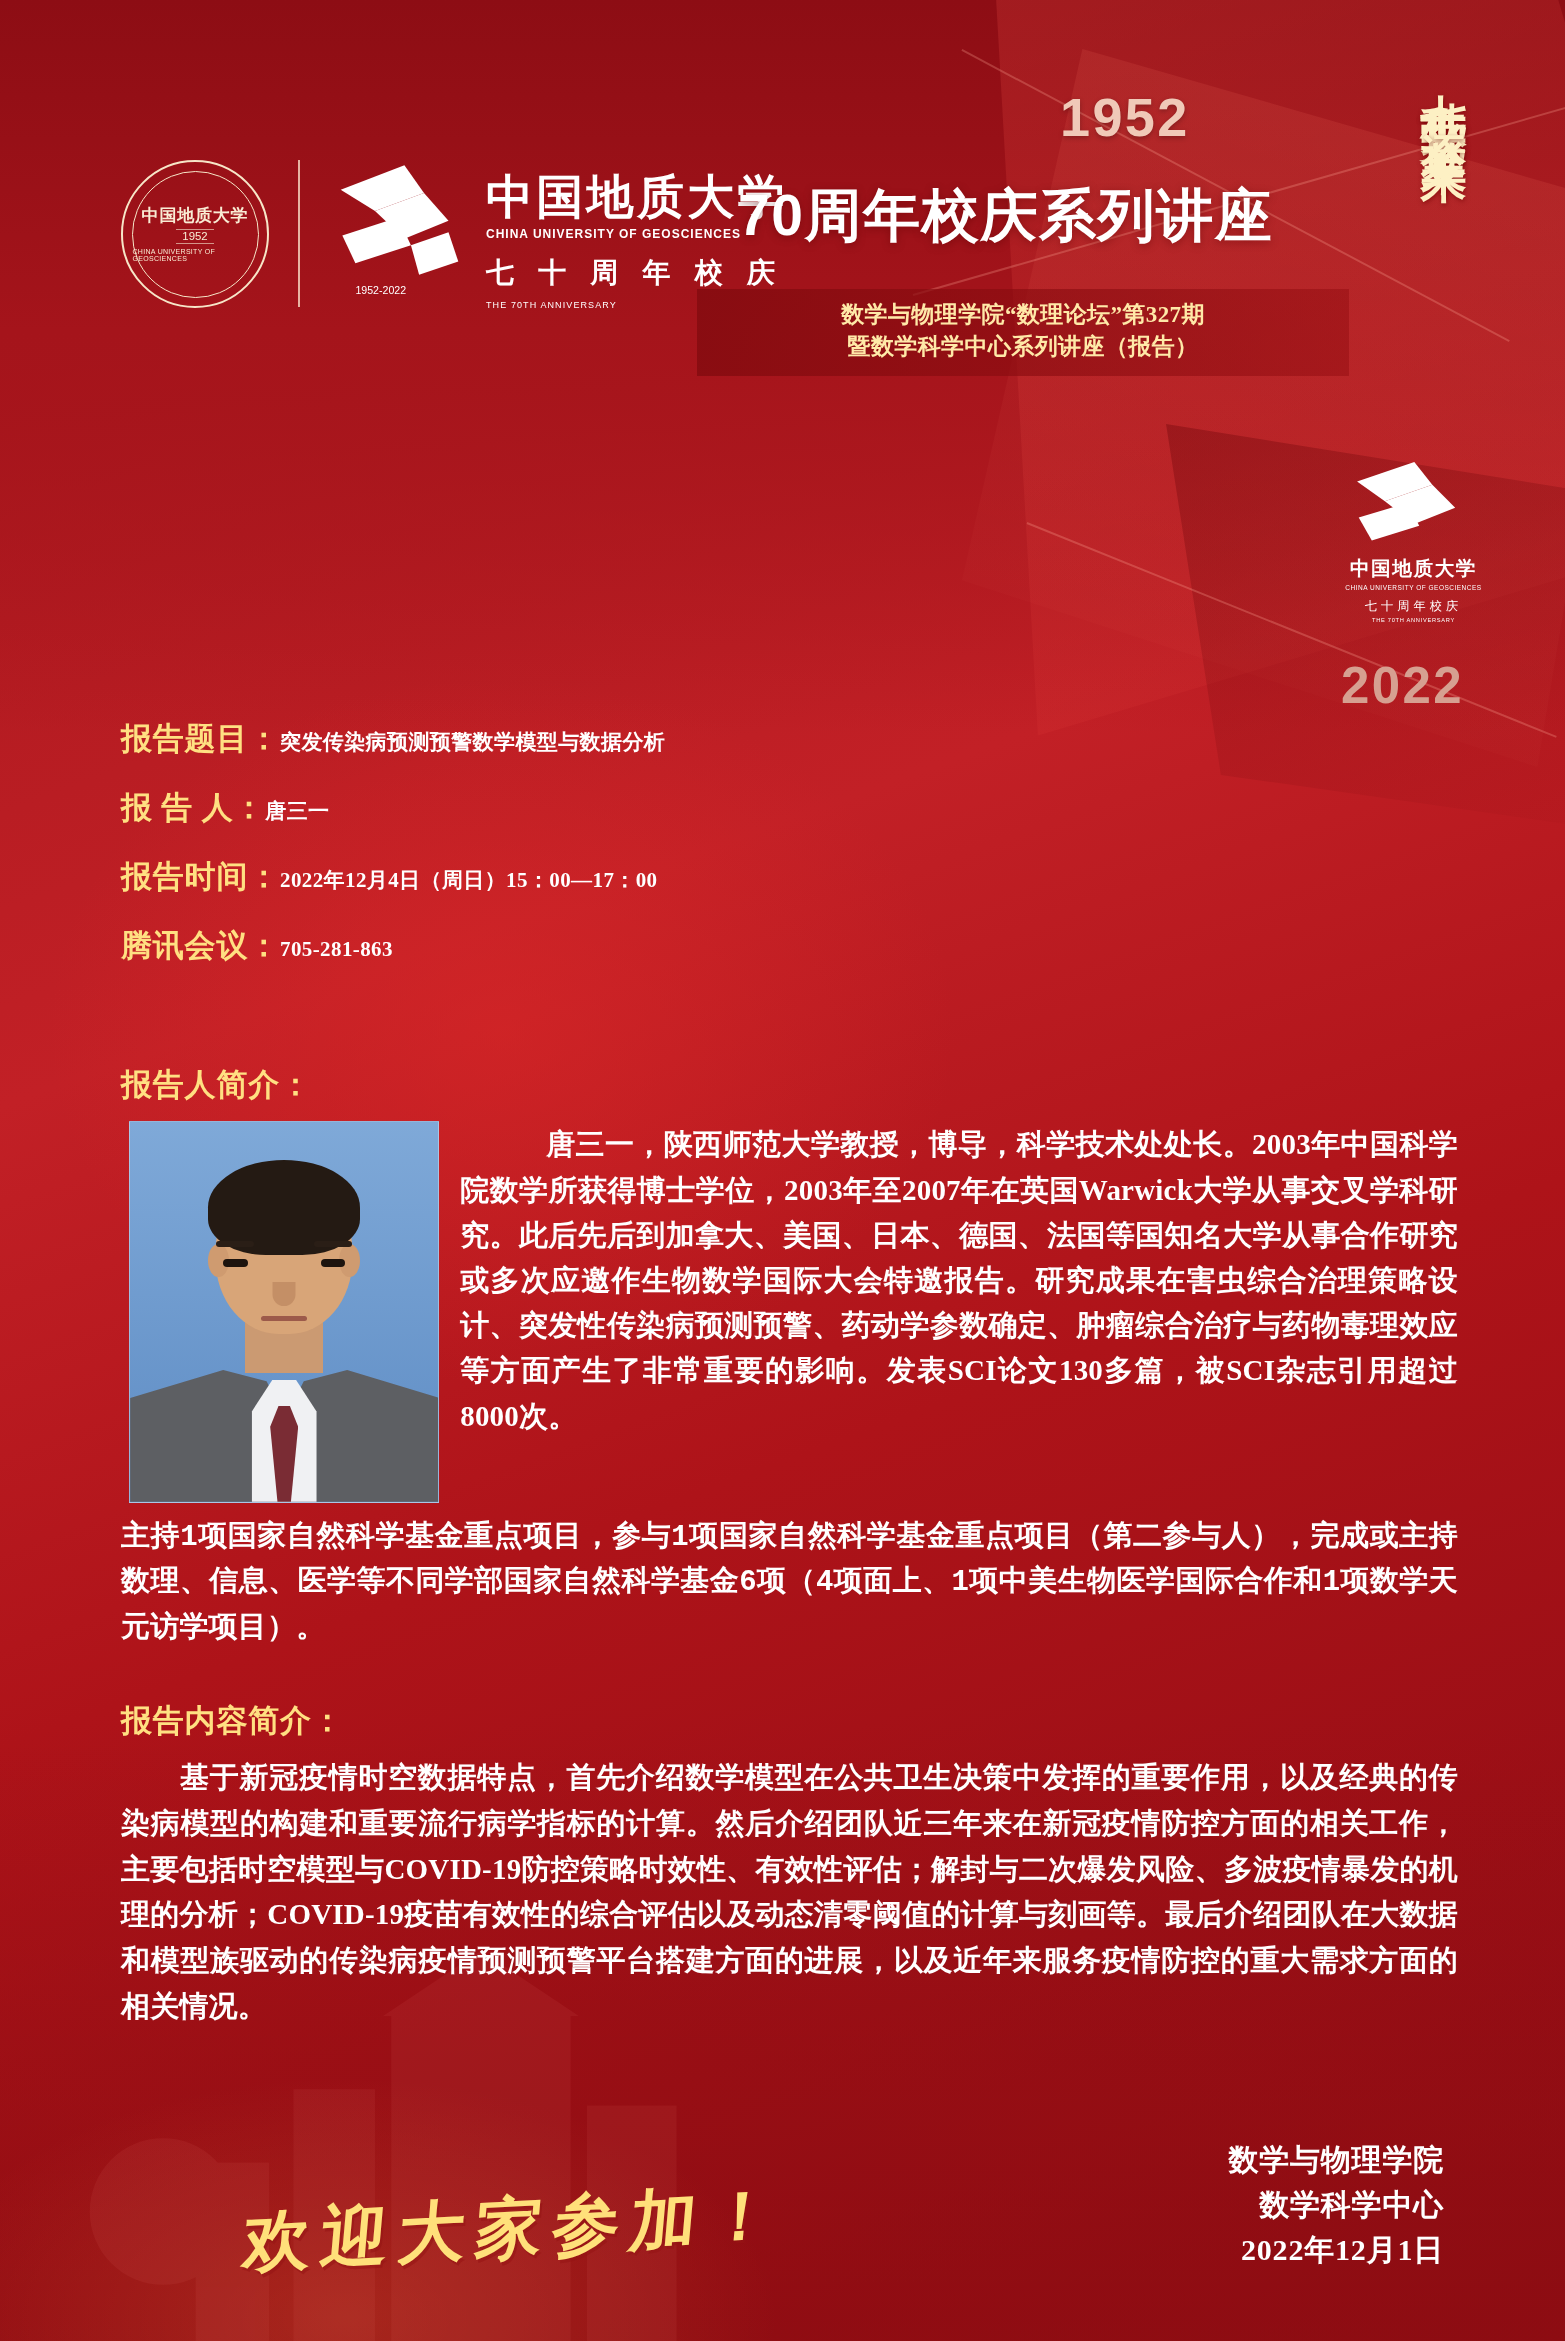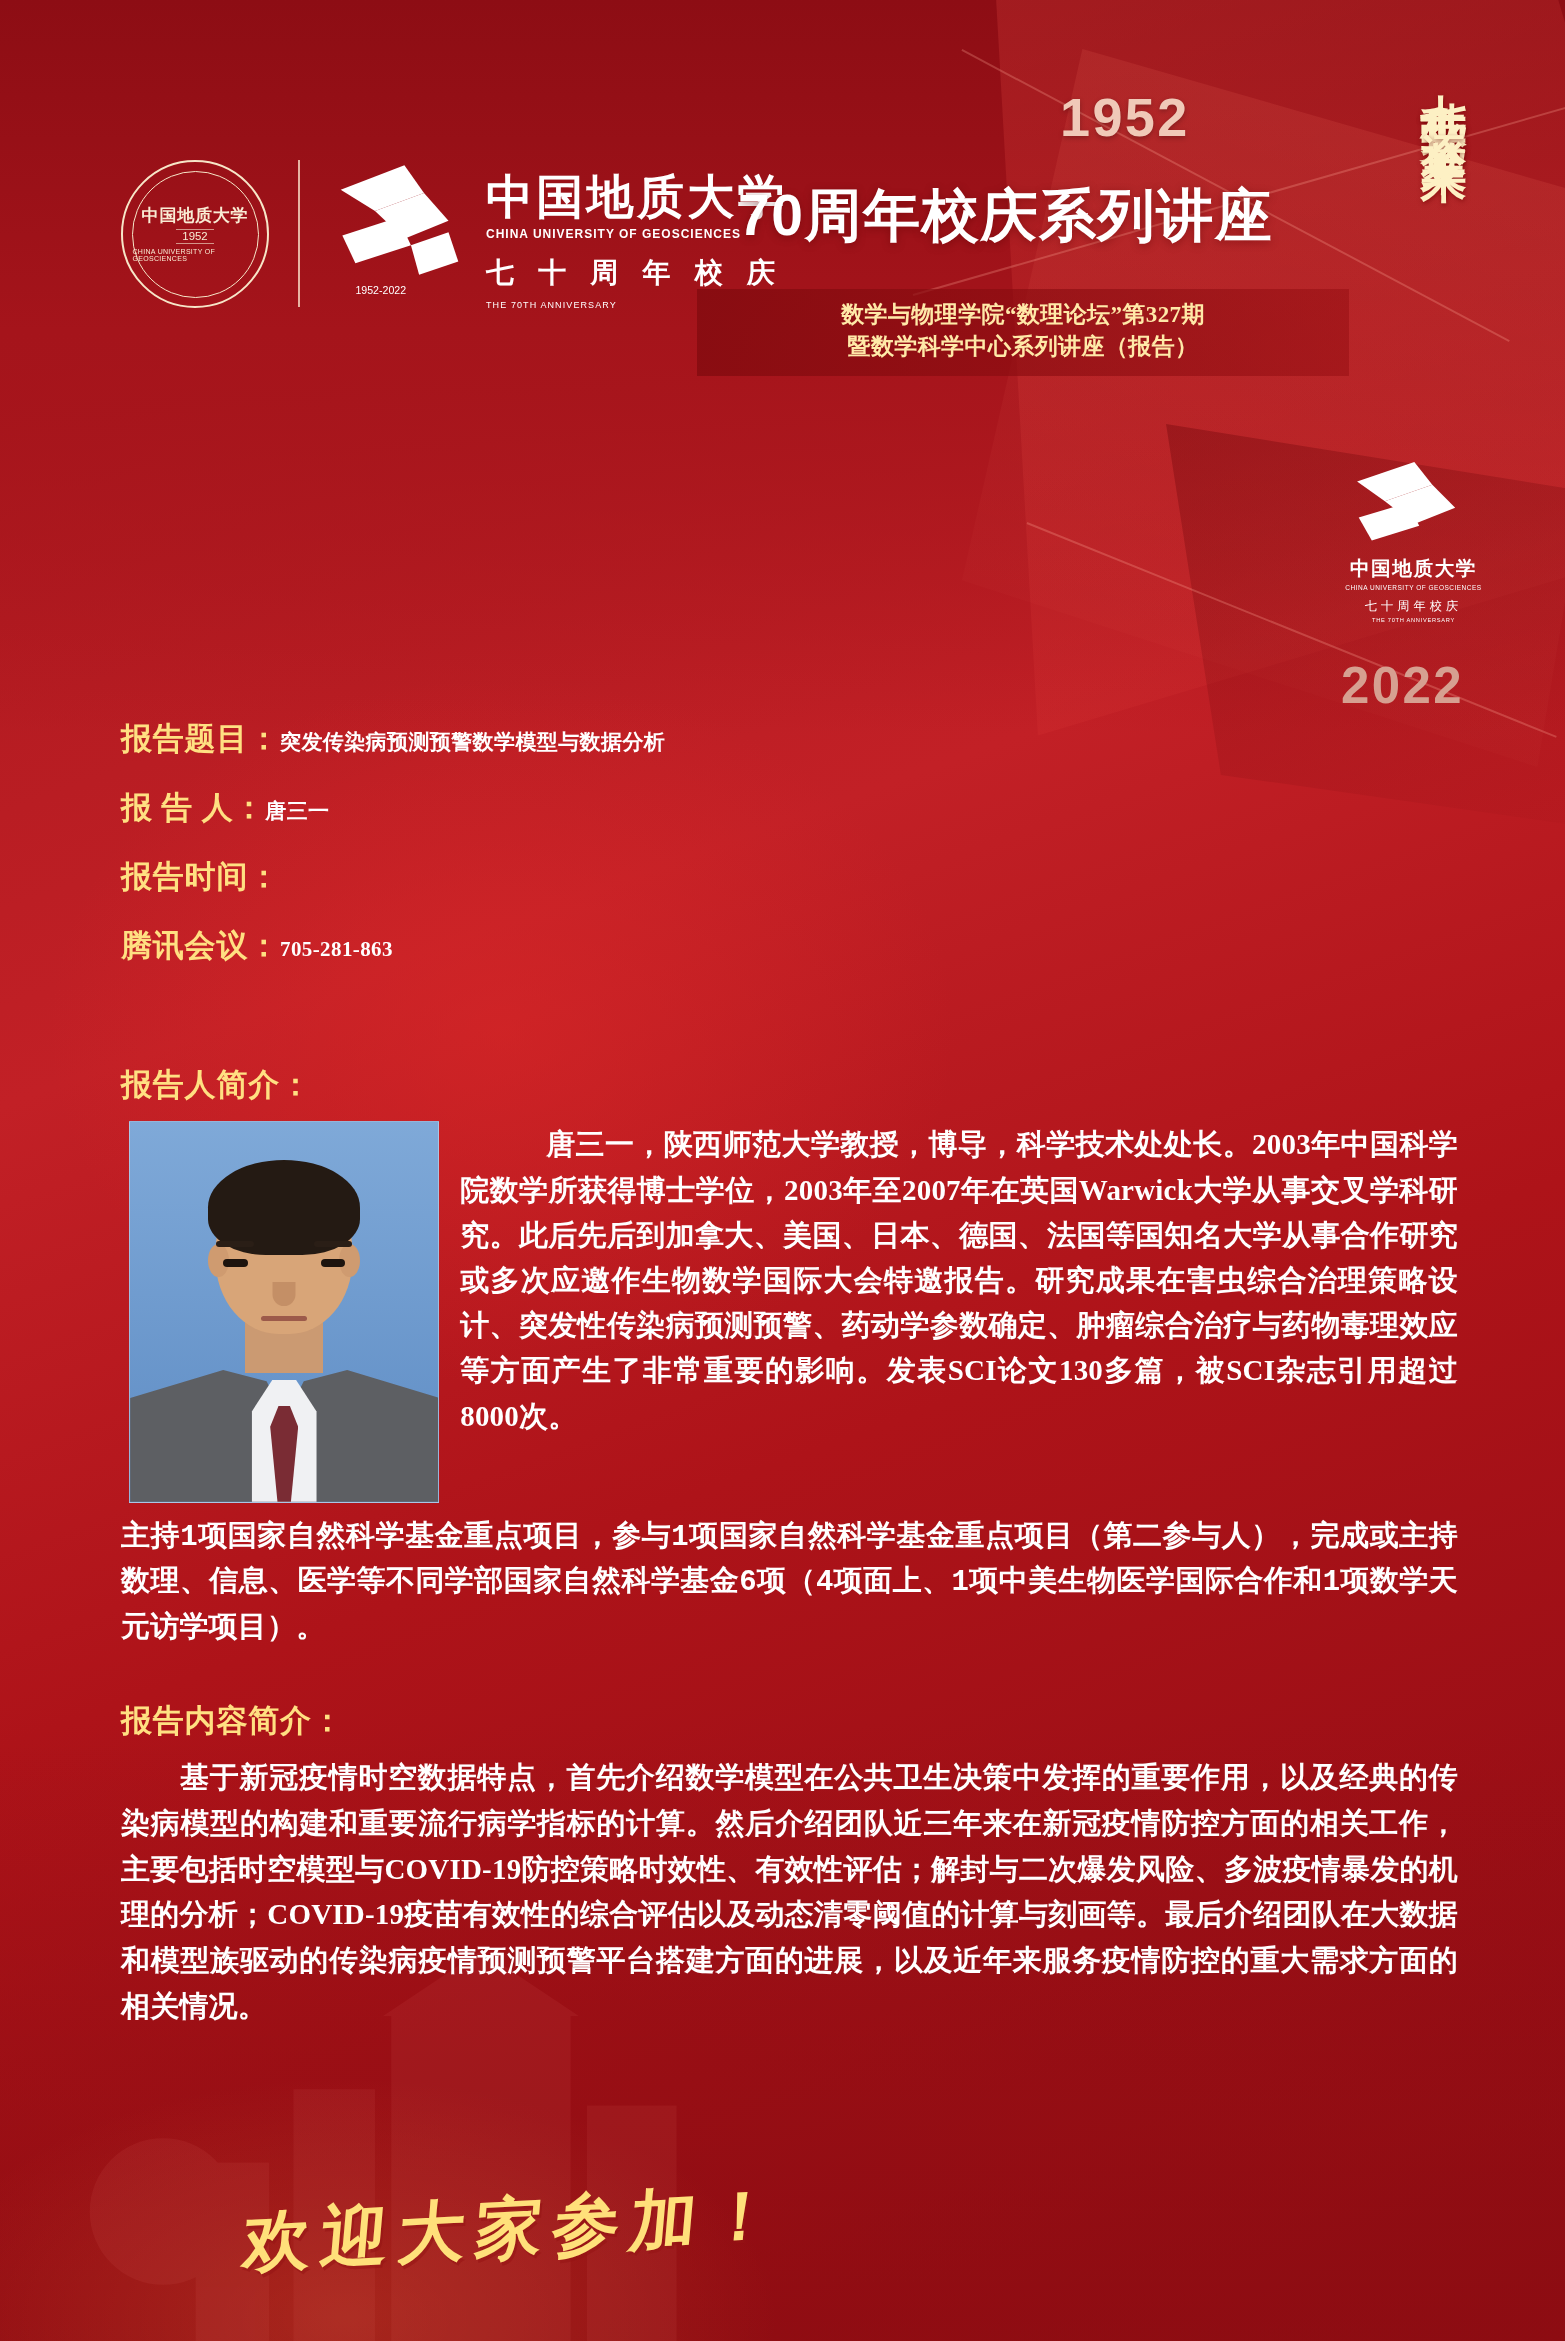--- a/index.html
+++ b/index.html
@@ -385,20 +385,21 @@
     <div class="info-row">
       <span class="info-label">报告题目：</span>
       <span class="info-value">突发传染病预测预警数学模型与数据分析</span>
     </div>
     <div class="info-row">
       <span class="info-label">报 告 人：</span>
       <span class="info-value">唐三一</span>
     </div>
     <div class="info-row">
       <span class="info-label">报告时间：</span>
+      <span class="info-value">2022年12月4日（周日）15：00—17：00</span>
     </div>
     <div class="info-row">
       <span class="info-label">腾讯会议：</span>
       <span class="info-value">705-281-863</span>
     </div>
   </div>
 
   <div class="bio-wrap">
     <div class="section-head">报告人简介：</div>
 
@@ -424,15 +425,20 @@
     <div class="bio-text bio-p2">主持1项国家自然科学基金重点项目，参与1项国家自然科学基金重点项目（第二参与人），完成或主持数理、信息、医学等不同学部国家自然科学基金6项（4项面上、1项中美生物医学国际合作和1项数学天元访学项目）。</div>
   </div>
 
   <div class="content-wrap">
     <div class="section-head">报告内容简介：</div>
     <div class="content-text">基于新冠疫情时空数据特点，首先介绍数学模型在公共卫生决策中发挥的重要作用，以及经典的传染病模型的构建和重要流行病学指标的计算。然后介绍团队近三年来在新冠疫情防控方面的相关工作，主要包括时空模型与COVID-19防控策略时效性、有效性评估；解封与二次爆发风险、多波疫情暴发的机理的分析；COVID-19疫苗有效性的综合评估以及动态清零阈值的计算与刻画等。最后介绍团队在大数据和模型族驱动的传染病疫情预测预警平台搭建方面的进展，以及近年来服务疫情防控的重大需求方面的相关情况。</div>
   </div>
 
   <div class="welcome">欢迎大家参加！</div>
 
+  <div class="signature">
+    <div>数学与物理学院</div>
+    <div>数学科学中心</div>
+    <div>2022年12月1日</div>
+  </div>
 
 </div>
 
 
 </body></html>

